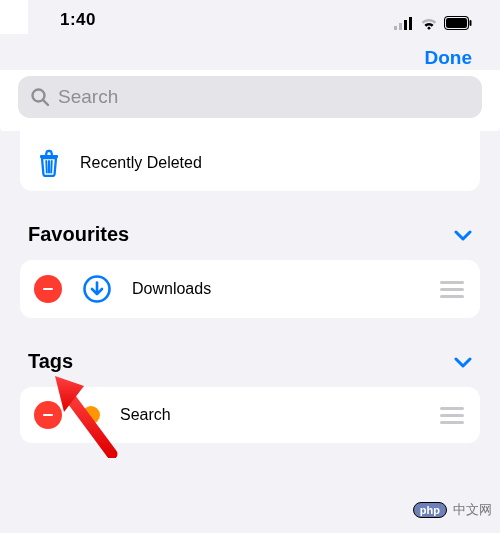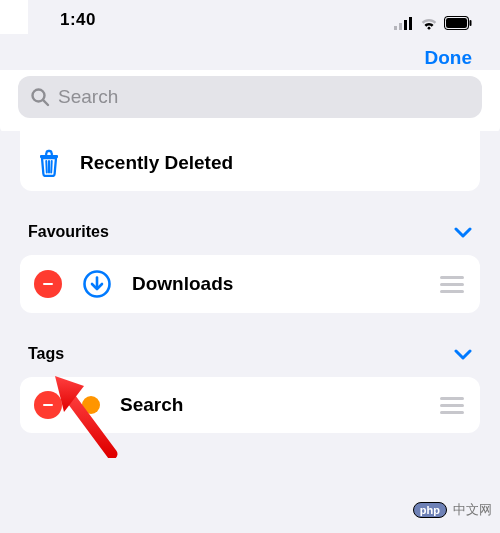--- a/index.html
+++ b/index.html
@@ -10,23 +10,23 @@
     .sb-right { display:flex; gap: 6px; align-items: center; }
     .navbar { display:flex; justify-content:center; align-items:center; padding: 24px 18px 12px 18px; position:relative; background:#f2f2f7; }
     .nav-title { font-weight:700; font-size:19px; }
     .nav-done { position:absolute; right:28px; color:#007aff; font-weight:700; font-size:19px; }
     .search { margin: 6px 18px 14px 18px; background:#e4e4e9; border-radius: 12px; padding: 10px 12px; display:flex; align-items:center; gap:8px; }
     .search-ph { color:#8e8e93; font-size:19px; }
     .sep { height:1px; background:#d8d8dc; margin-top:2px; box-shadow: 0 2px 3px rgba(0,0,0,0.06);}
     .content { padding: 0 14px 0 14px; background:#f2f2f7; }
     .card { background:#fff; border-radius: 12px; margin: 0 6px 0 6px; }
     .row { display:flex; align-items:center; padding: 14px 16px; gap:18px; }
-    .row-label { font-weight:700; font-size:19px; }
+    .row-label { font-weight:400; font-size:16px; }
     .section-head { display:flex; align-items:center; justify-content:space-between; padding: 32px 14px 14px 14px; }
-    .section-title { font-weight:800; font-size:16px; }
+    .section-title { font-weight:800; font-size:20px; }
     .fav-card { background:#fff; border-radius:12px; margin:0 6px; }
     .fav-row { display:flex; align-items:center; padding:14px 16px 14px 14px; gap:20px; }
     .minus { width:28px;height:28px;border-radius:50%;background:#ff3b30;display:flex;align-items:center;justify-content:center;flex-shrink:0; }
     .minus span{display:block;width:10px;height:2.5px;background:#fff;border-radius:1px;}
     .hamburger { margin-left:auto; display:flex; flex-direction:column; gap:4px; }
     .hamburger span{display:block;width:24px;height:3px;background:#c7c7cc;border-radius:2px;}
     .orange-dot{width:18px;height:18px;border-radius:50%;background:#ff9500;flex-shrink:0;}
     .arrow-anno { position:absolute; left:40px; top:368px; width:90px; height:90px; pointer-events:none; }
     .watermark { position:absolute; right:8px; bottom:14px; display:flex; align-items:center; gap:6px; font-size:13px; color:#777; }
     .php-pill{background:#6e81b6;color:#fff;border:1px solid #000000;border-radius:10px;padding:1px 6px;font-size:11px;font-weight:700;}

